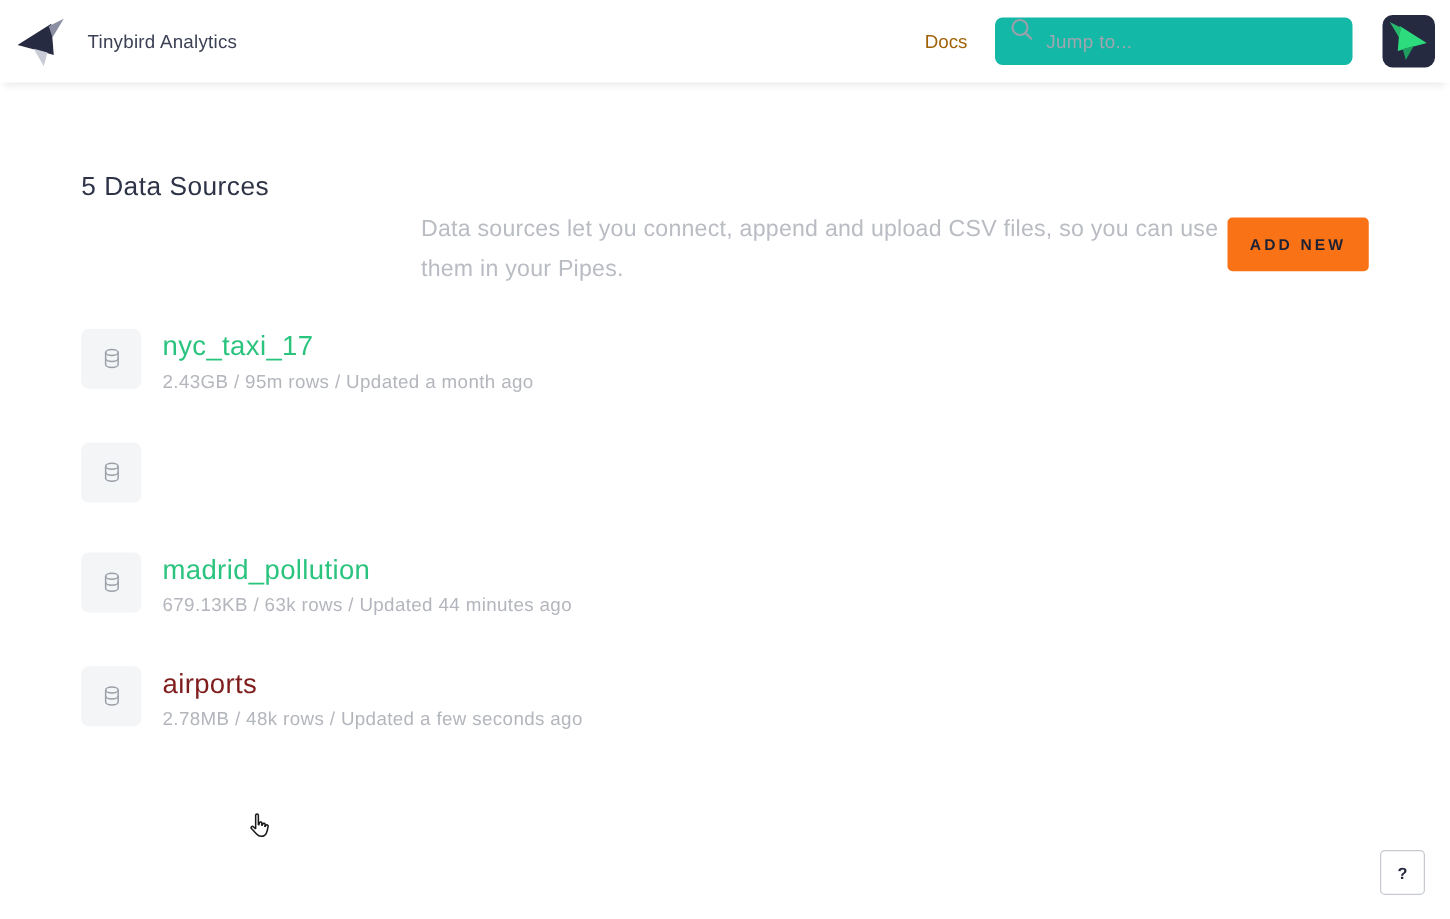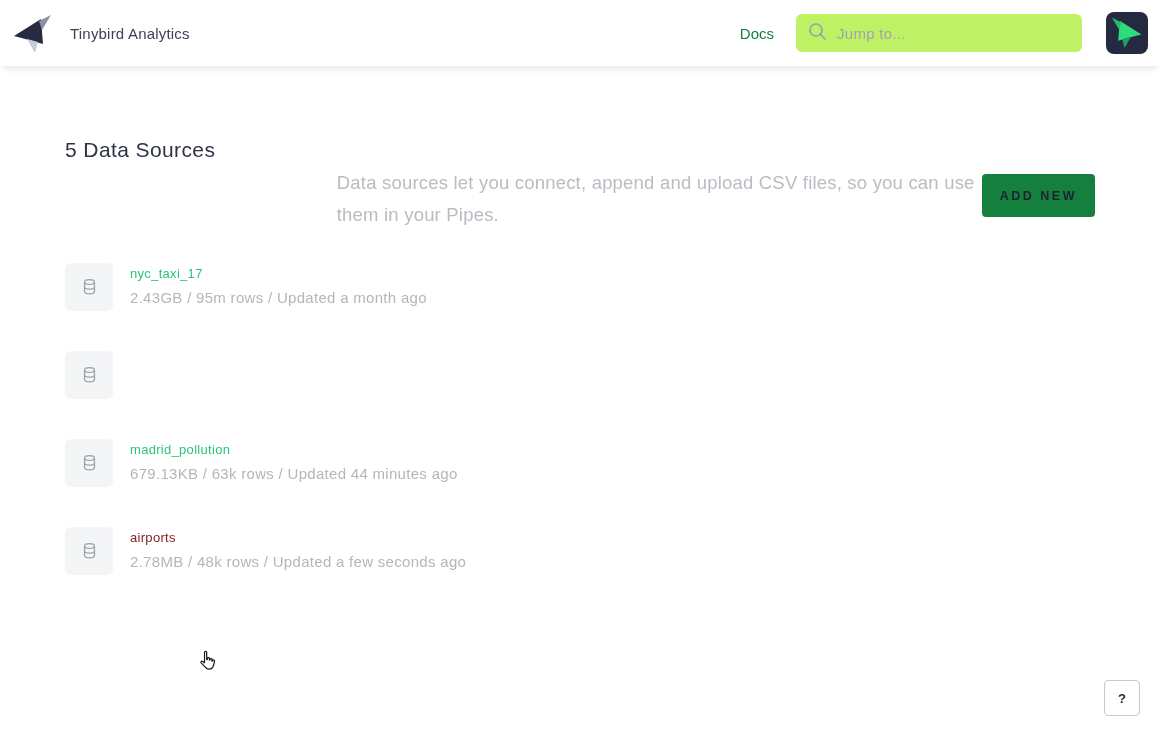--- a/index.html
+++ b/index.html
@@ -27,31 +27,30 @@
   .brand-title {
     margin-left: 18px;
     font-size: 15px;
     font-weight: 500;
     color: #3c4155;
     letter-spacing: 0.2px;
   }
   .header-right { margin-left: auto; display: flex; align-items: center; }
   .docs-link {
     font-size: 15px;
-    color: #15803d;
+    color: #a16207;
     text-decoration: none;
     margin-right: 22px;
   }
   .search-box {
     width: 286px;
     height: 38px;
-    background: #bef264;
+    background: #14b8a6;
     border-radius: 6px;
     display: flex;
-    align-items: center;
     padding: 0 12px;
   }
   .search-box svg { flex: 0 0 auto; }
   .search-input {
     border: none; outline: none; background: transparent;
     font-family: "Liberation Sans", sans-serif;
     font-size: 15px;
     color: #4a4f5e;
     margin-left: 10px;
     width: 220px;
@@ -88,21 +87,21 @@
     font-size: 18.5px;
     line-height: 32px;
     color: #b9bcc2;
     letter-spacing: 0.2px;
   }
   .add-new-btn {
     margin-top: 7px;
     min-width: 96px;
     height: 43px;
     padding: 0 18px;
-    background: #15803d;
+    background: #f97316;
     color: #1d2134;
     border: none;
     border-radius: 4px;
     font-family: "Liberation Sans", sans-serif;
     font-size: 12.5px;
     font-weight: bold;
     letter-spacing: 2.5px;
     cursor: pointer;
   }
 
@@ -112,21 +111,21 @@
   .ds-iconbox {
     width: 48px; height: 48px;
     background: #f4f5f6;
     border-radius: 6px;
     display: flex; align-items: center; justify-content: center;
     flex: 0 0 auto;
   }
   .ds-text { margin-left: 17px; padding-top: 1px; }
   .ds-name {
     display: inline-block;
-    font-size: 13px;
+    font-size: 22px;
     font-weight: 500;
     color: #2bc47e;
     text-decoration: none;
     letter-spacing: 0.3px;
   }
   .ds-item.hovered .ds-name { color: #7f1d1d; }
   .ds-meta {
     margin-top: 7px;
     font-size: 15px;
     color: #b3b6bc;

